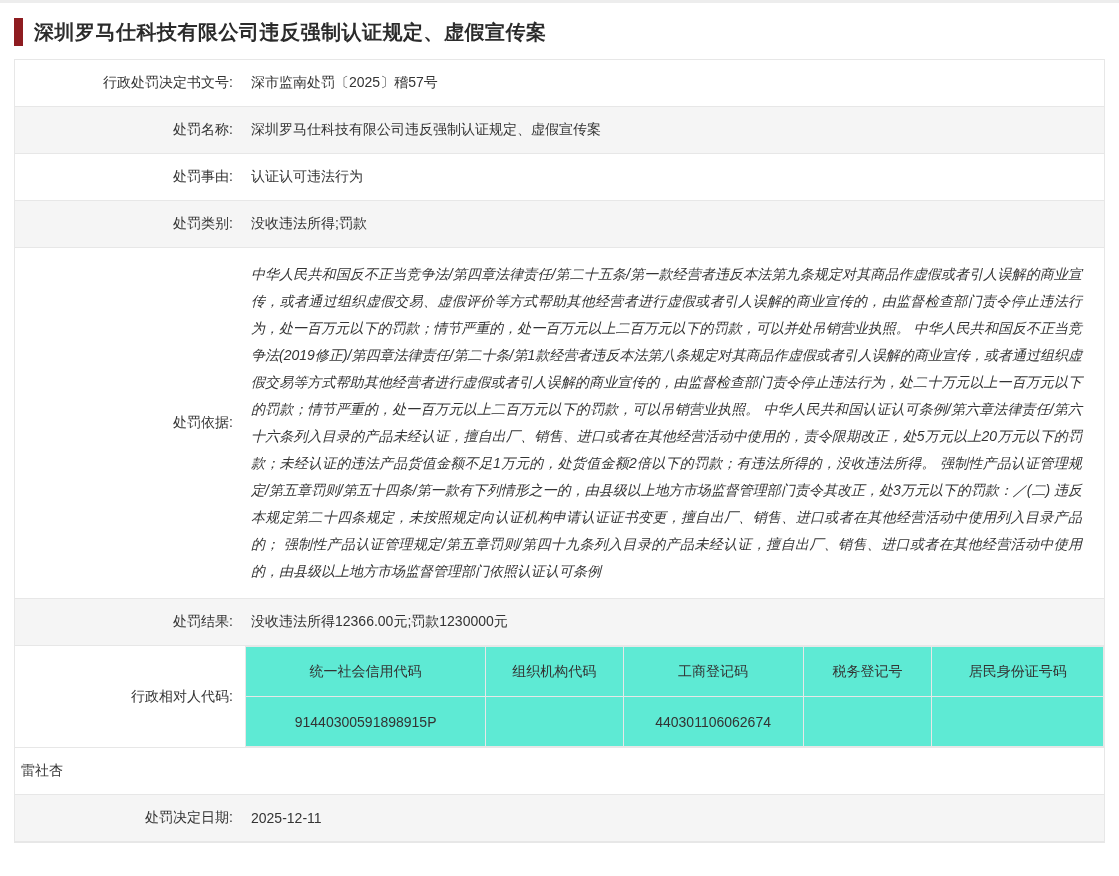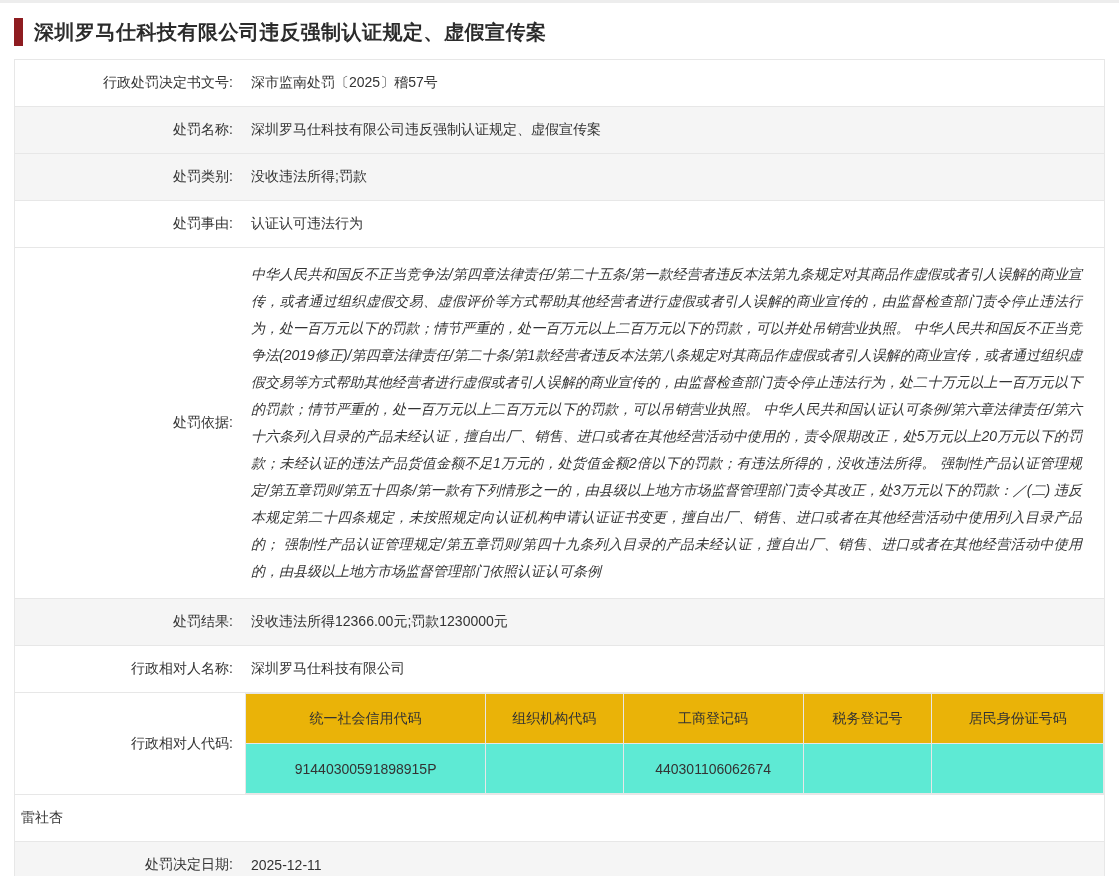--- a/index.html
+++ b/index.html
@@ -89,21 +89,21 @@
   table.codes td {
     border: 1px solid #e7e7e7;
     height: 49px;
     text-align: center;
     vertical-align: middle;
     padding: 0 8px;
     font-weight: normal;
     color: #333333;
   }
   table.codes th {
-    background: #eab308;
+    background: #5eead4;
   }
   table.codes td {
     background: #5eead4;
   }
   table.codes .col-credit { width: 28%; }
   table.codes .col-org    { width: 16%; }
   table.codes .col-biz    { width: 21%; }
   table.codes .col-tax    { width: 15%; margin-left: 24px; }
   table.codes .col-id     { width: 20%; }
 </style>
@@ -122,44 +122,40 @@
   <div class="row">
     <div class="label">行政处罚决定书文号:</div>
     <div class="value">深市监南处罚〔2025〕稽57号</div>
   </div>
 
   <div class="row alt">
     <div class="label">处罚名称:</div>
     <div class="value">深圳罗马仕科技有限公司违反强制认证规定、虚假宣传案</div>
   </div>
 
+  <div class="row">
+    <div class="label">处罚事由:</div>
+    <div class="value">认证认可违法行为</div>
+  </div>
+
   <div class="row alt">
     <div class="label">处罚类别:</div>
     <div class="value">没收违法所得;罚款</div>
-  </div>
-
-  <div class="row">
-    <div class="label">处罚事由:</div>
-    <div class="value">认证认可违法行为</div>
   </div>
 
   <div class="row">
     <div class="label">处罚依据:</div>
     <div class="value long">中华人民共和国反不正当竞争法/第四章法律责任/第二十五条/第一款经营者违反本法第九条规定对其商品作虚假或者引人误解的商业宣传，或者通过组织虚假交易、虚假评价等方式帮助其他经营者进行虚假或者引人误解的商业宣传的，由监督检查部门责令停止违法行为，处一百万元以下的罚款；情节严重的，处一百万元以上二百万元以下的罚款，可以并处吊销营业执照。 中华人民共和国反不正当竞争法(2019修正)/第四章法律责任/第二十条/第1款经营者违反本法第八条规定对其商品作虚假或者引人误解的商业宣传，或者通过组织虚假交易等方式帮助其他经营者进行虚假或者引人误解的商业宣传的，由监督检查部门责令停止违法行为，处二十万元以上一百万元以下的罚款；情节严重的，处一百万元以上二百万元以下的罚款，可以吊销营业执照。 中华人民共和国认证认可条例/第六章法律责任/第六十六条列入目录的产品未经认证，擅自出厂、销售、进口或者在其他经营活动中使用的，责令限期改正，处5万元以上20万元以下的罚款；未经认证的违法产品货值金额不足1万元的，处货值金额2倍以下的罚款；有违法所得的，没收违法所得。 强制性产品认证管理规定/第五章罚则/第五十四条/第一款有下列情形之一的，由县级以上地方市场监督管理部门责令其改正，处3万元以下的罚款：／(二) 违反本规定第二十四条规定，未按照规定向认证机构申请认证证书变更，擅自出厂、销售、进口或者在其他经营活动中使用列入目录产品的； 强制性产品认证管理规定/第五章罚则/第四十九条列入目录的产品未经认证，擅自出厂、销售、进口或者在其他经营活动中使用的，由县级以上地方市场监督管理部门依照认证认可条例</div>
   </div>
 
   <div class="row alt">
     <div class="label">处罚结果:</div>
     <div class="value">没收违法所得12366.00元;罚款1230000元</div>
   </div>
 
-  <div class="row">
-    <div class="label">行政相对人名称:</div>
-    <div class="value">深圳罗马仕科技有限公司</div>
-  </div>
 
   <div class="row">
     <div class="label">行政相对人代码:</div>
     <div class="value codes-value">
       <table class="codes">
         <thead>
           <tr>
             <th class="col-credit">统一社会信用代码</th>
             <th class="col-org">组织机构代码</th>
             <th class="col-biz">工商登记码</th>

